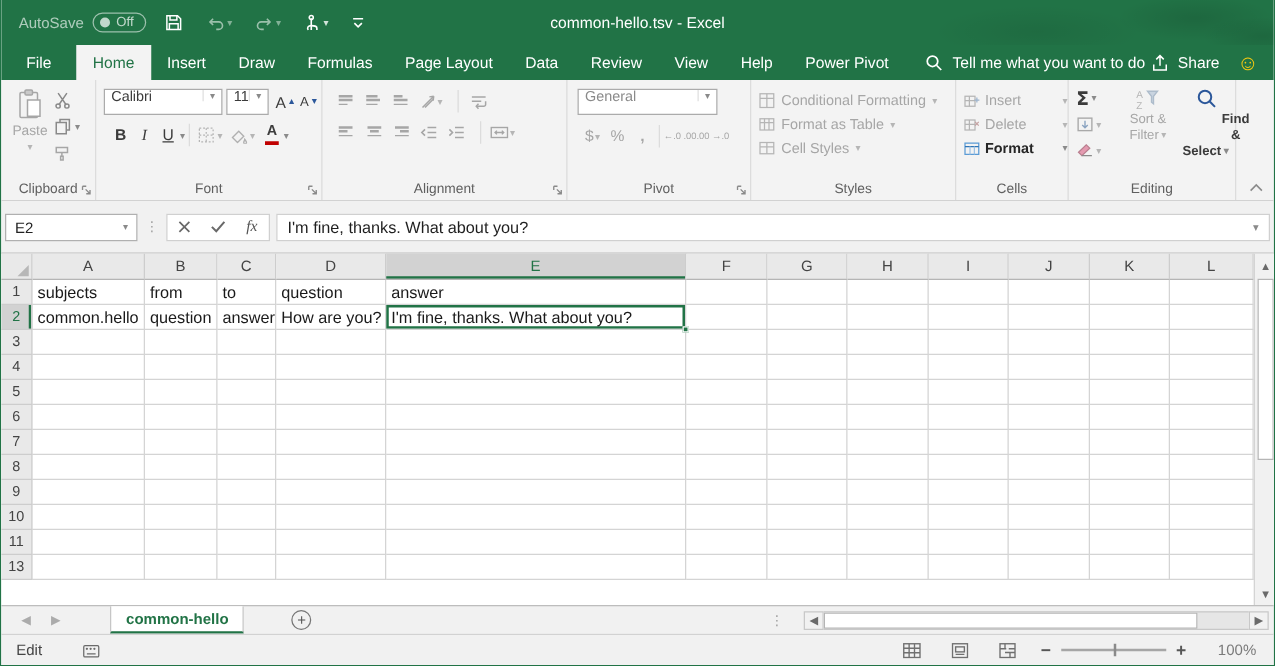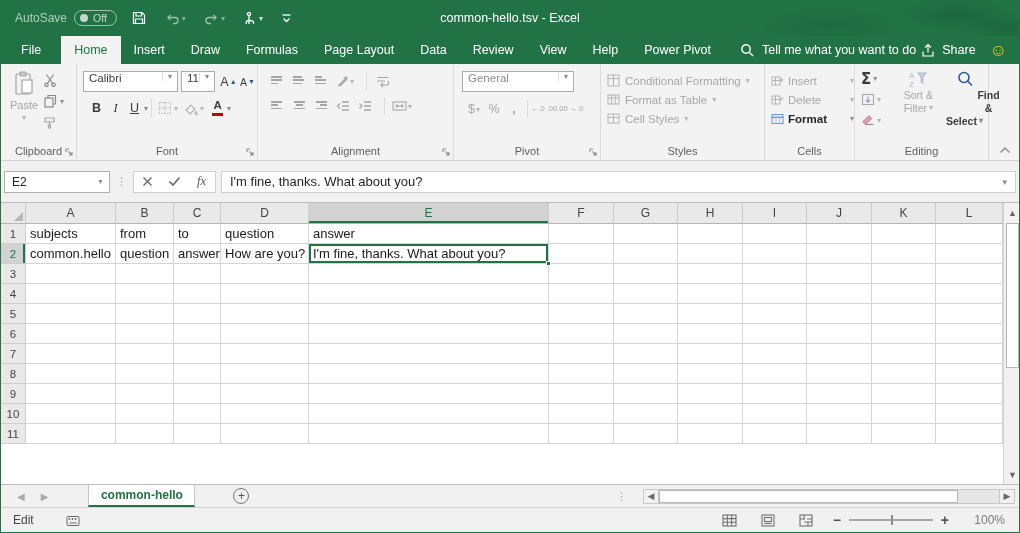--- a/index.html
+++ b/index.html
@@ -822,20 +822,35 @@
           <div class="cell" style="width: 88px;"></div>
           <div class="cell" style="width: 240px;"></div>
           <div class="cell" style="width: 65px;"></div>
           <div class="cell" style="width: 64px;"></div>
           <div class="cell" style="width: 65px;"></div>
           <div class="cell" style="width: 64px;"></div>
           <div class="cell" style="width: 65px;"></div>
           <div class="cell" style="width: 64px;"></div>
           <div class="cell" style="width: 67px;"></div>
         </div>
+        <div class="grow">
+          <div class="row-h">13</div>
+          <div class="cell" style="width: 90px;"></div>
+          <div class="cell" style="width: 58px;"></div>
+          <div class="cell" style="width: 47px;"></div>
+          <div class="cell" style="width: 88px;"></div>
+          <div class="cell" style="width: 240px;"></div>
+          <div class="cell" style="width: 65px;"></div>
+          <div class="cell" style="width: 64px;"></div>
+          <div class="cell" style="width: 65px;"></div>
+          <div class="cell" style="width: 64px;"></div>
+          <div class="cell" style="width: 65px;"></div>
+          <div class="cell" style="width: 64px;"></div>
+          <div class="cell" style="width: 67px;"></div>
+        </div>
       </div>
     <div class="vscroll">
       <div class="vs-up">▲</div>
       <div class="vs-thumb"></div>
       <div class="vs-dn">▼</div>
     </div>
   </div>
 
   <div class="sheetbar">
     <div class="sheet-nav">

